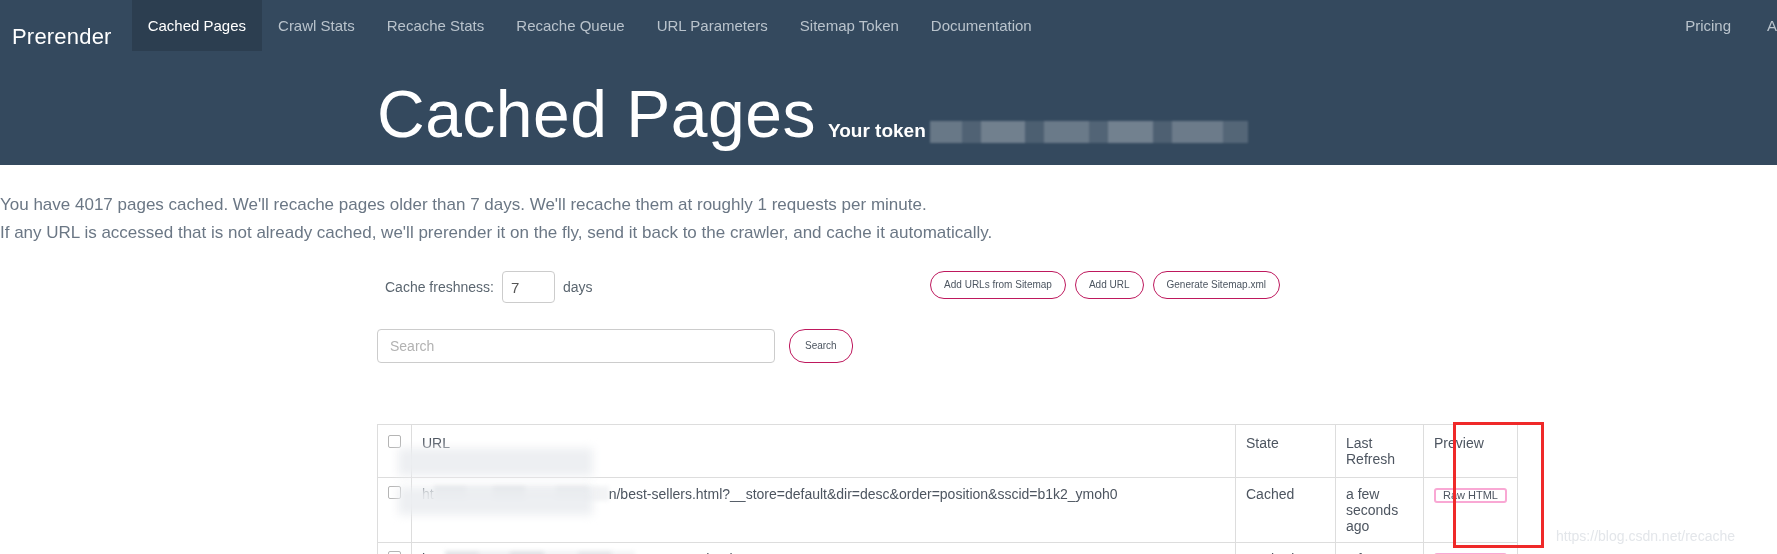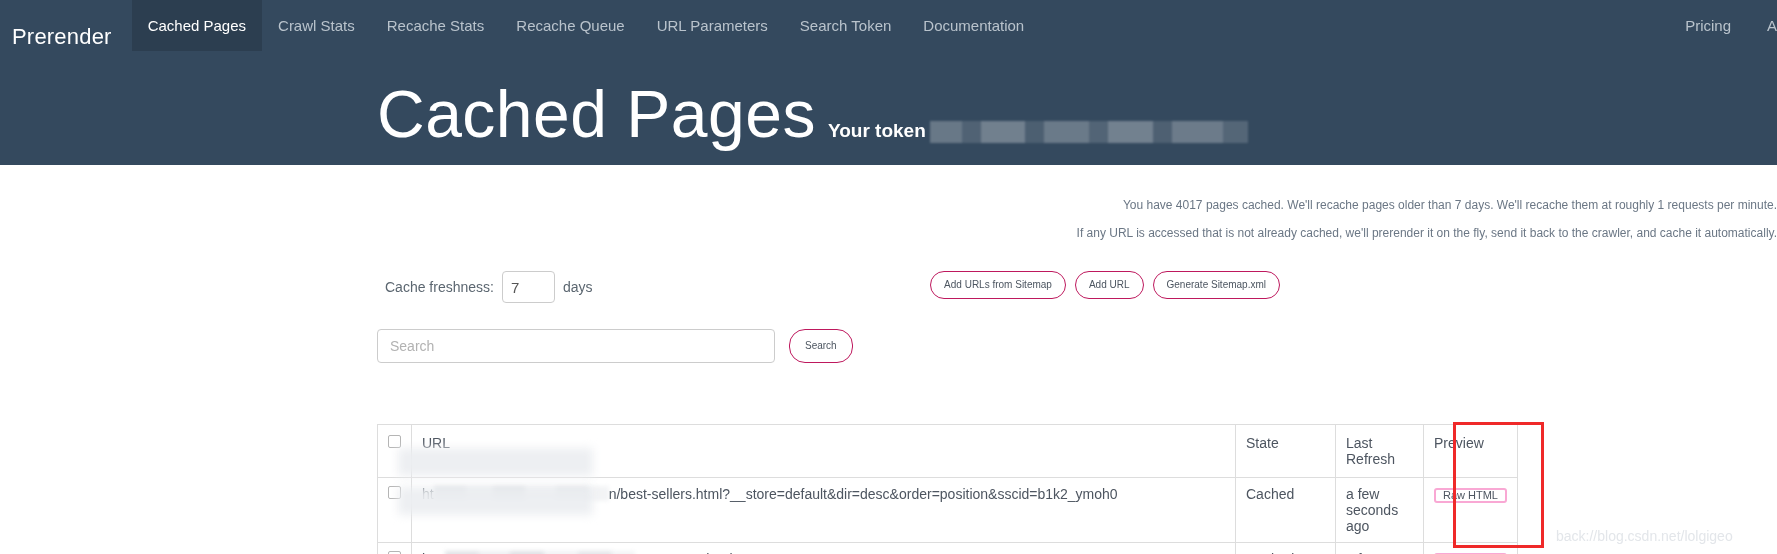--- a/index.html
+++ b/index.html
@@ -89,23 +89,23 @@
         rgba(255,255,255,.31) 56% 70%,
         rgba(255,255,255,.13) 70% 76%,
         rgba(255,255,255,.28) 76% 92%,
         rgba(255,255,255,.16) 92% 100%);
     filter: blur(1.2px);
   }
 
   
   .content { position: relative; width: 100%; }
   .desc {
-    text-align: right;
+    text-align: left;
     color: #6b7785;
-    font-size: 12px;
+    font-size: 17px;
     line-height: 28px;
     padding-top: 26px;
   }
   .desc p { margin: 0; }
 
   .controls-row {
     margin-top: 24px;
     position: relative;
     height: 36px;
   }
@@ -268,21 +268,21 @@
 <div id="page">
 
   <div class="navbar">
     <div class="brand">Prerender</div>
     <div class="nav-items">
       <div class="nav-item active">Cached Pages</div>
       <div class="nav-item">Crawl Stats</div>
       <div class="nav-item">Recache Stats</div>
       <div class="nav-item">Recache Queue</div>
       <div class="nav-item">URL Parameters</div>
-      <div class="nav-item">Search Token</div>
+      <div class="nav-item">Sitemap Token</div>
       <div class="nav-item">Documentation</div>
     </div>
     <div class="nav-right">
       <div class="nav-item">Pricing</div>
       <div class="nav-item cut">A</div>
     </div>
   </div>
 
   <div class="hero">
     <div class="hero-inner">
@@ -360,14 +360,14 @@
           </td>
         </tr>
       </tbody>
     </table>
     <div class="refresh-highlight"></div>
   </div>
 
   <div class="blur-blob" style="left:398px; top:448px; width:195px; height:28px;"></div>
   <div class="blur-blob" style="left:398px; top:487px; width:195px; height:28px;"></div>
 
-  <div class="watermark">back://blog.csdn.net/lolgigeo</div>
+  <div class="watermark">https://blog.csdn.net/recache</div>
 </div>
 
 </body></html>

